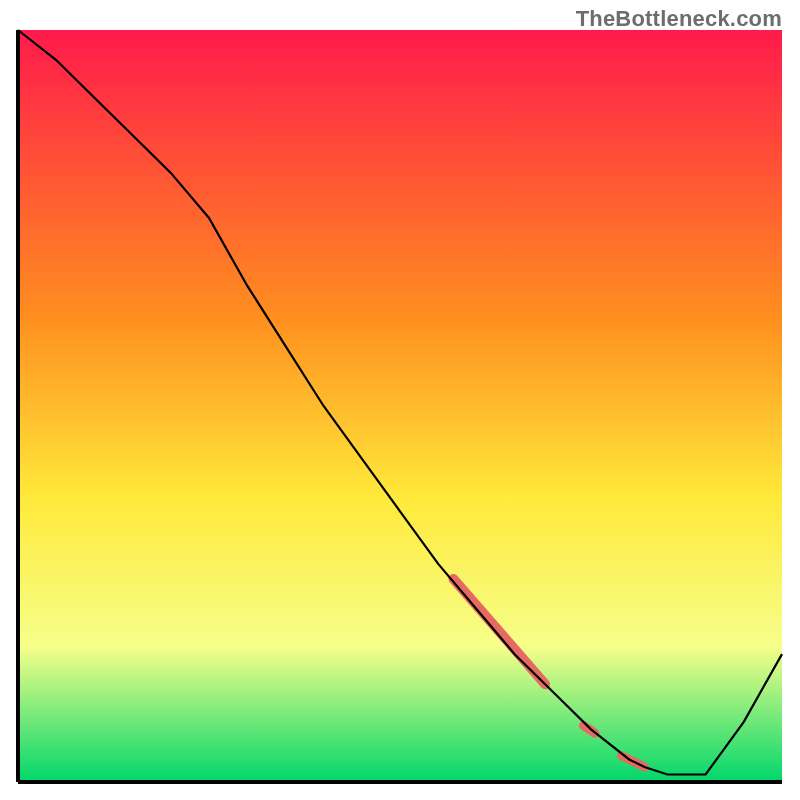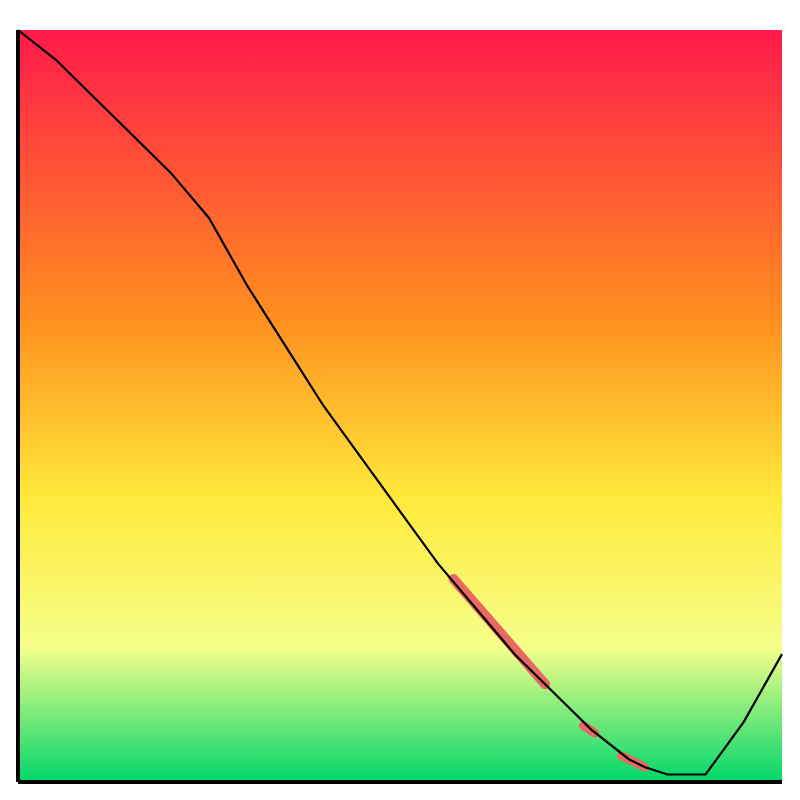--- a/index.html
+++ b/index.html
@@ -29,20 +29,21 @@
     font-weight: 600;
     color: #6d6d6d;
     letter-spacing: 0.2px;
     pointer-events: none;
   }
 </style>
 </head>
 <body>
 
 <div id="wrap">
+  <div id="watermark">TheBottleneck.com</div>
   <svg id="chart" width="800" height="800">
     <defs>
       <linearGradient id="bg-grad" x1="0" y1="0" x2="0" y2="1">
           <stop offset="0%" stop-color="#ff1a4b"></stop>
           <stop offset="38%" stop-color="#ff8e1f"></stop>
           <stop offset="62%" stop-color="#ffe93a"></stop>
           <stop offset="82%" stop-color="#f6ff8a"></stop>
           <stop offset="100%" stop-color="#00d66b"></stop>
         </linearGradient>
     </defs>

